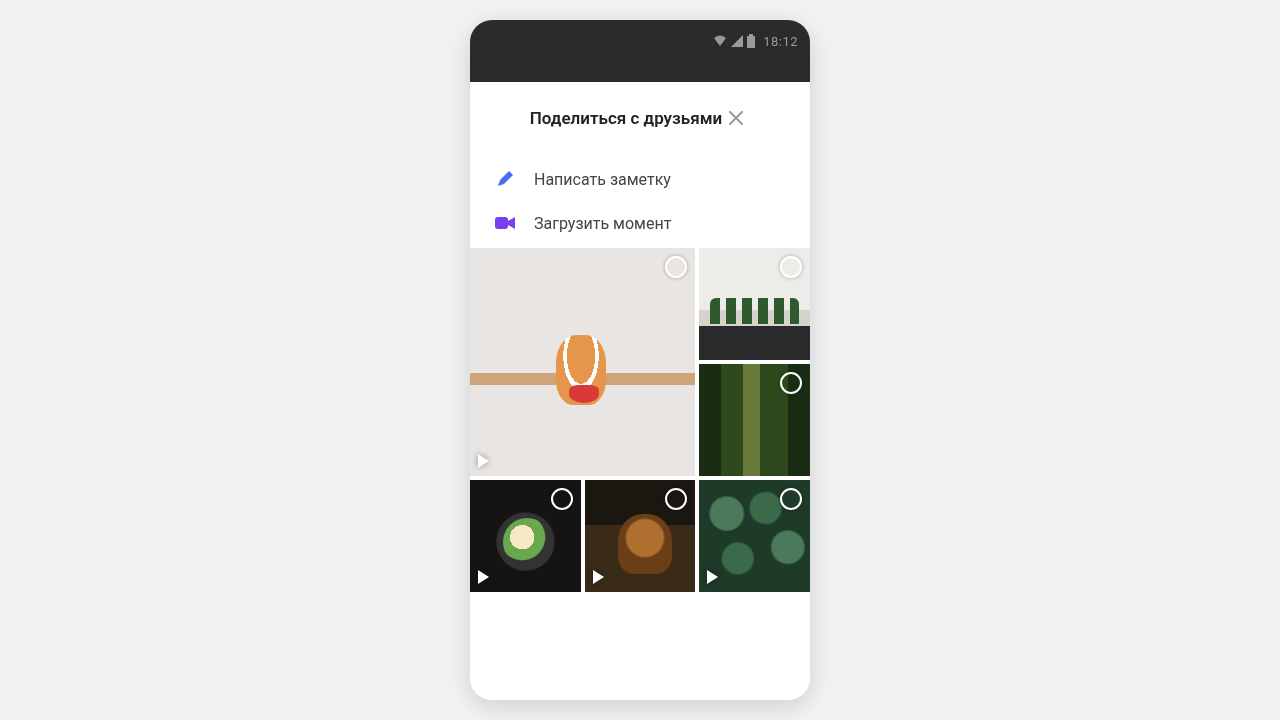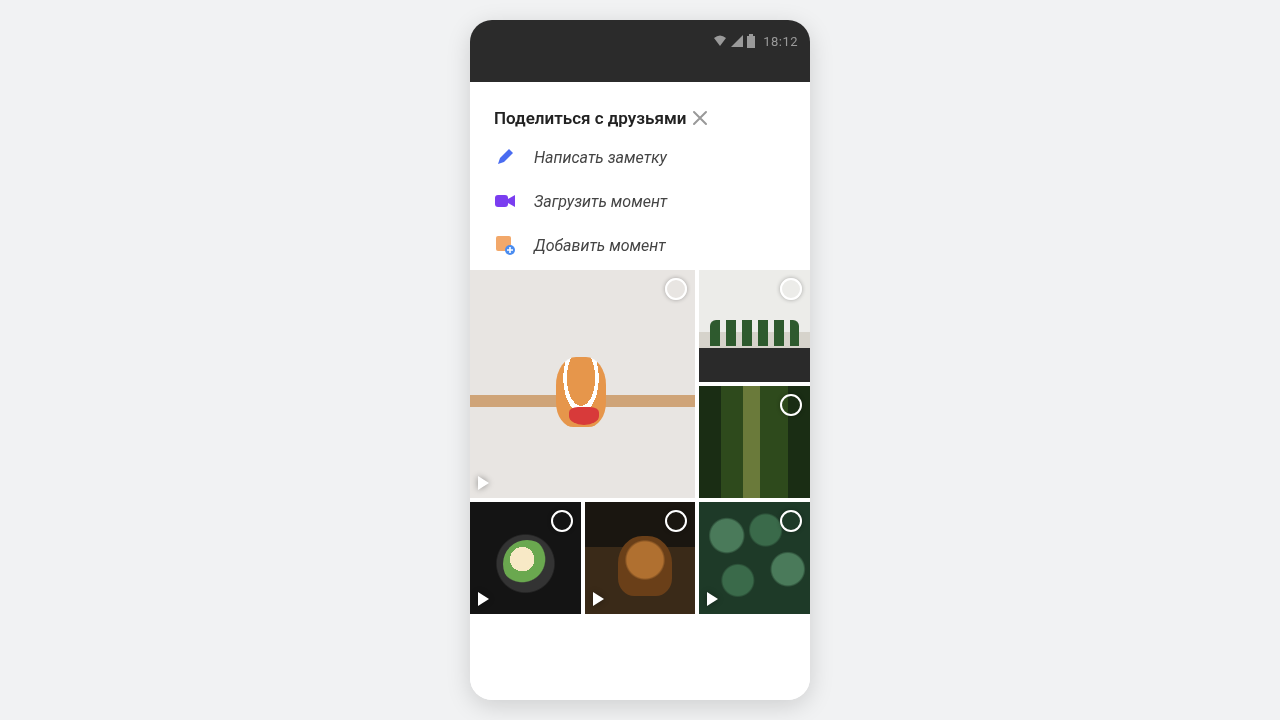--- a/index.html
+++ b/index.html
@@ -38,35 +38,35 @@
   .status-bar svg { display: block; }
   .status-time { margin-left: 4px; font-size: 13px; letter-spacing: 0.5px; }
   .chin { height: 20px; background: #2b2b2b; }
   .sheet {
     background: #fff;
     padding: 22px 24px 14px 24px;
   }
   .sheet-header {
     display: flex;
     align-items: center;
-    justify-content: flex-start;
-    margin-bottom: 14px;
+    justify-content: center;
+    margin-bottom: 36px;
   }
   .sheet-title {
     font-size: 17px;
     font-weight: 600;
     color: #222;
   }
   .close-btn {
     width: 28px; height: 28px;
     display: flex; align-items: center; justify-content: center;
     cursor: pointer;
     color: #999;
   }
-  .menu { display: flex; flex-direction: column; gap: 22px; font-style: italic; }
+  .menu { display: flex; flex-direction: column; gap: 22px; }
   .menu-item {
     display: flex;
     align-items: center;
     gap: 18px;
     cursor: pointer;
   }
   .menu-icon {
     width: 22px; height: 22px;
     display: flex; align-items: center; justify-content: center;
   }
@@ -210,30 +210,20 @@
       </div>
       <div class="menu-item">
         <span class="menu-icon">
           <svg width="22" height="20" viewBox="0 0 22 20">
               <rect x="1" y="4" width="13" height="12" rx="3" fill="#7a3df0"></rect>
               <path d="M14 8 L21 4 L21 16 L14 12 Z" fill="#7a3df0"></path>
             </svg>
         </span>
         <span class="menu-label">Загрузить момент</span>
       </div>
-      <div class="menu-item">
-        <span class="menu-icon">
-          <svg width="20" height="20" viewBox="0 0 20 20">
-              <rect x="1" y="1" width="15" height="15" rx="2" fill="#f2a86a"></rect>
-              <circle cx="15" cy="15" r="5" fill="#4a8cf0"></circle>
-              <path d="M15 12 L15 18 M12 15 L18 15" stroke="#fff" stroke-width="1.6"></path>
-            </svg>
-        </span>
-        <span class="menu-label">Добавить момент</span>
-      </div>
     </div>
   </div>
 
   <div class="gallery">
     <div class="tile large cat">
       <div class="select-circle"></div>
       <div class="play-indicator"></div>
     </div>
     <div class="tile plants">
       <div class="select-circle"></div>

